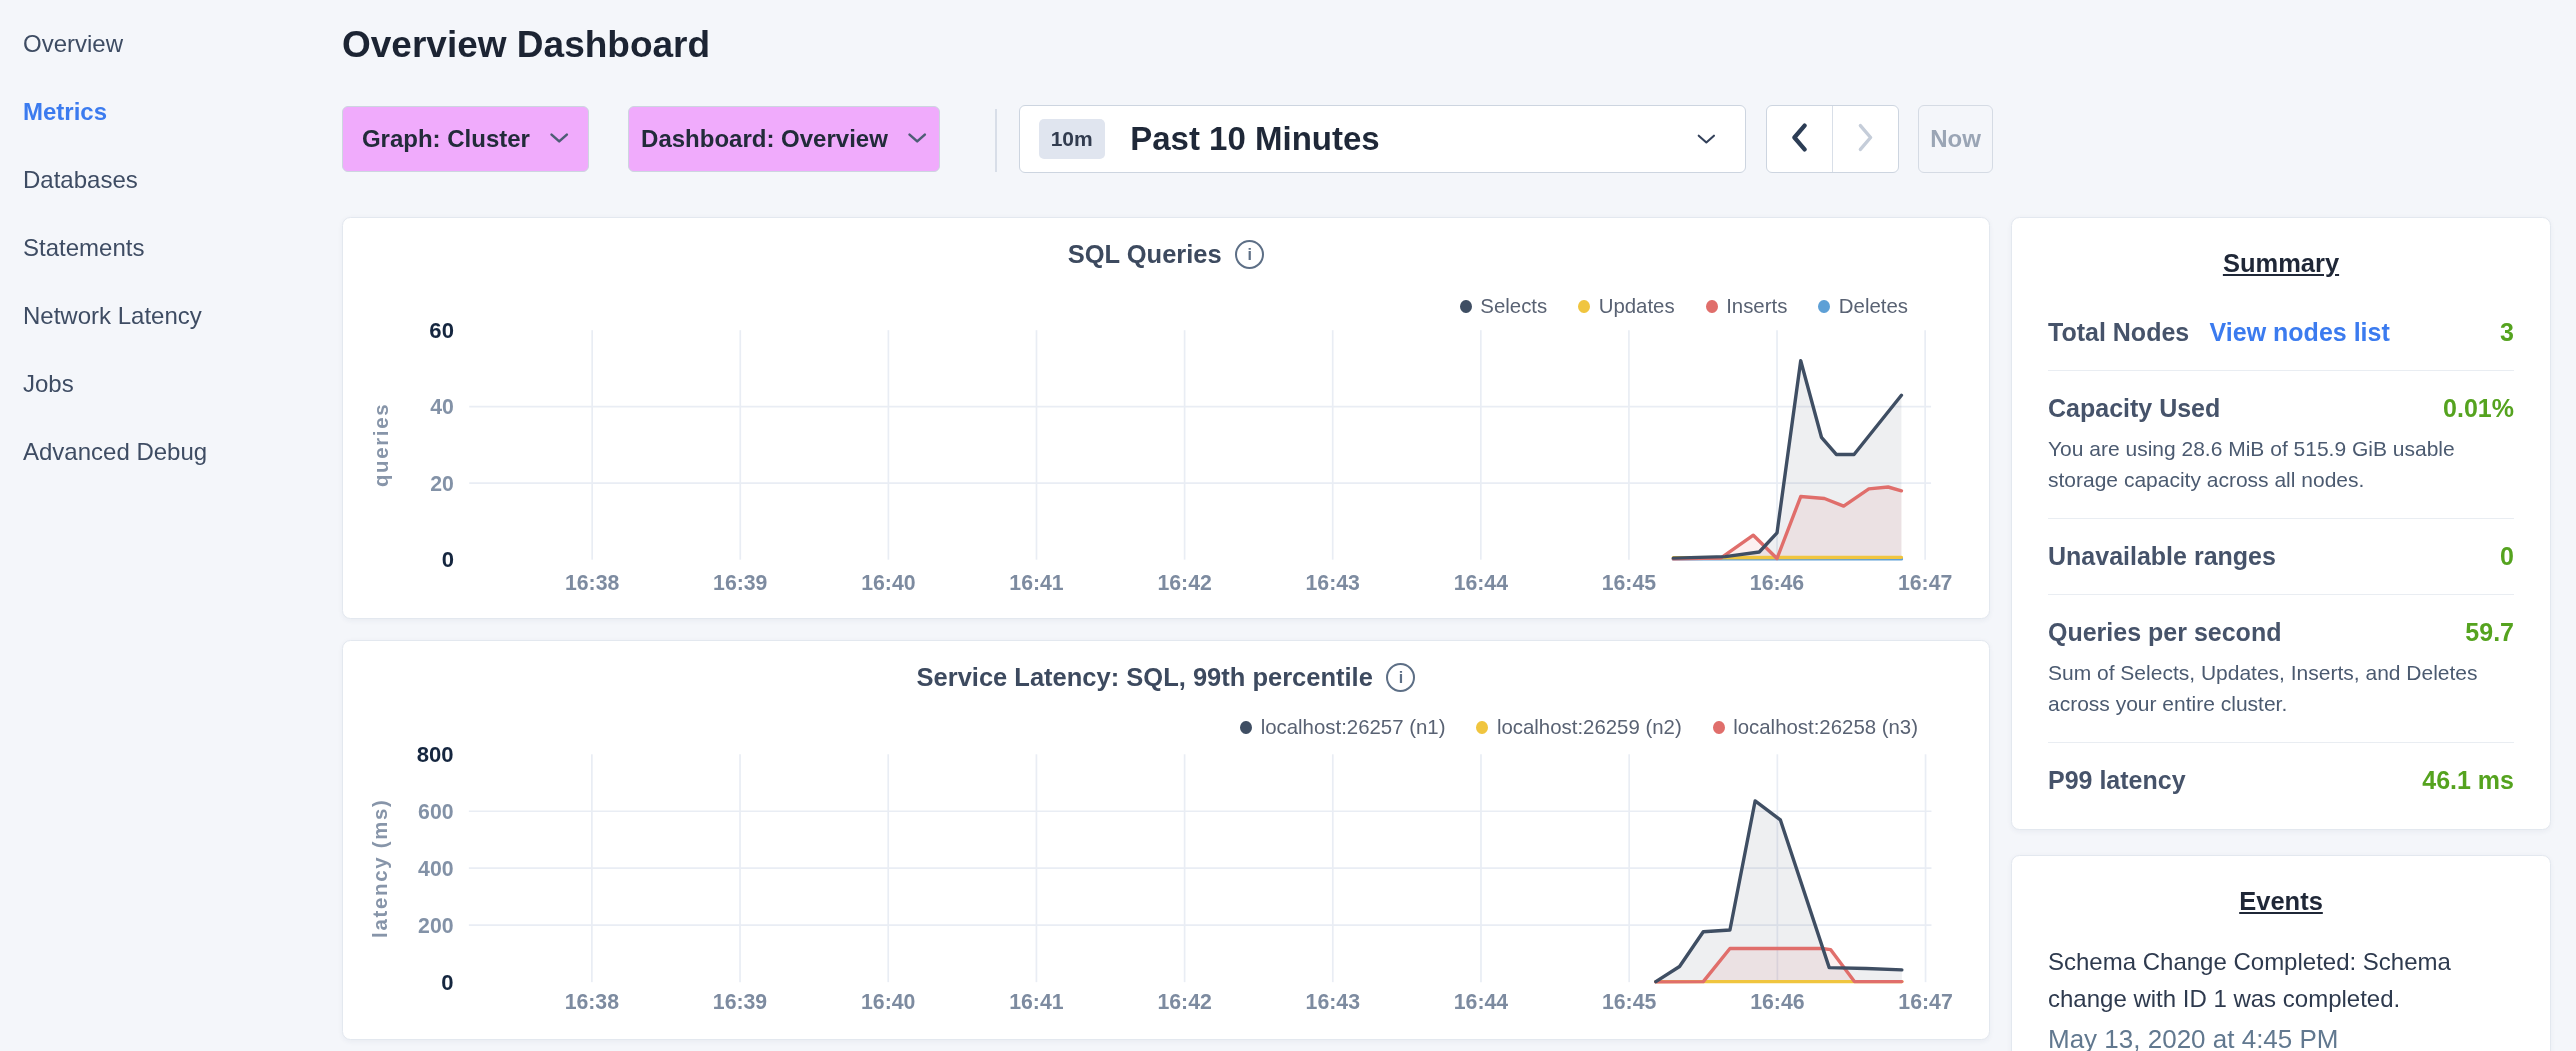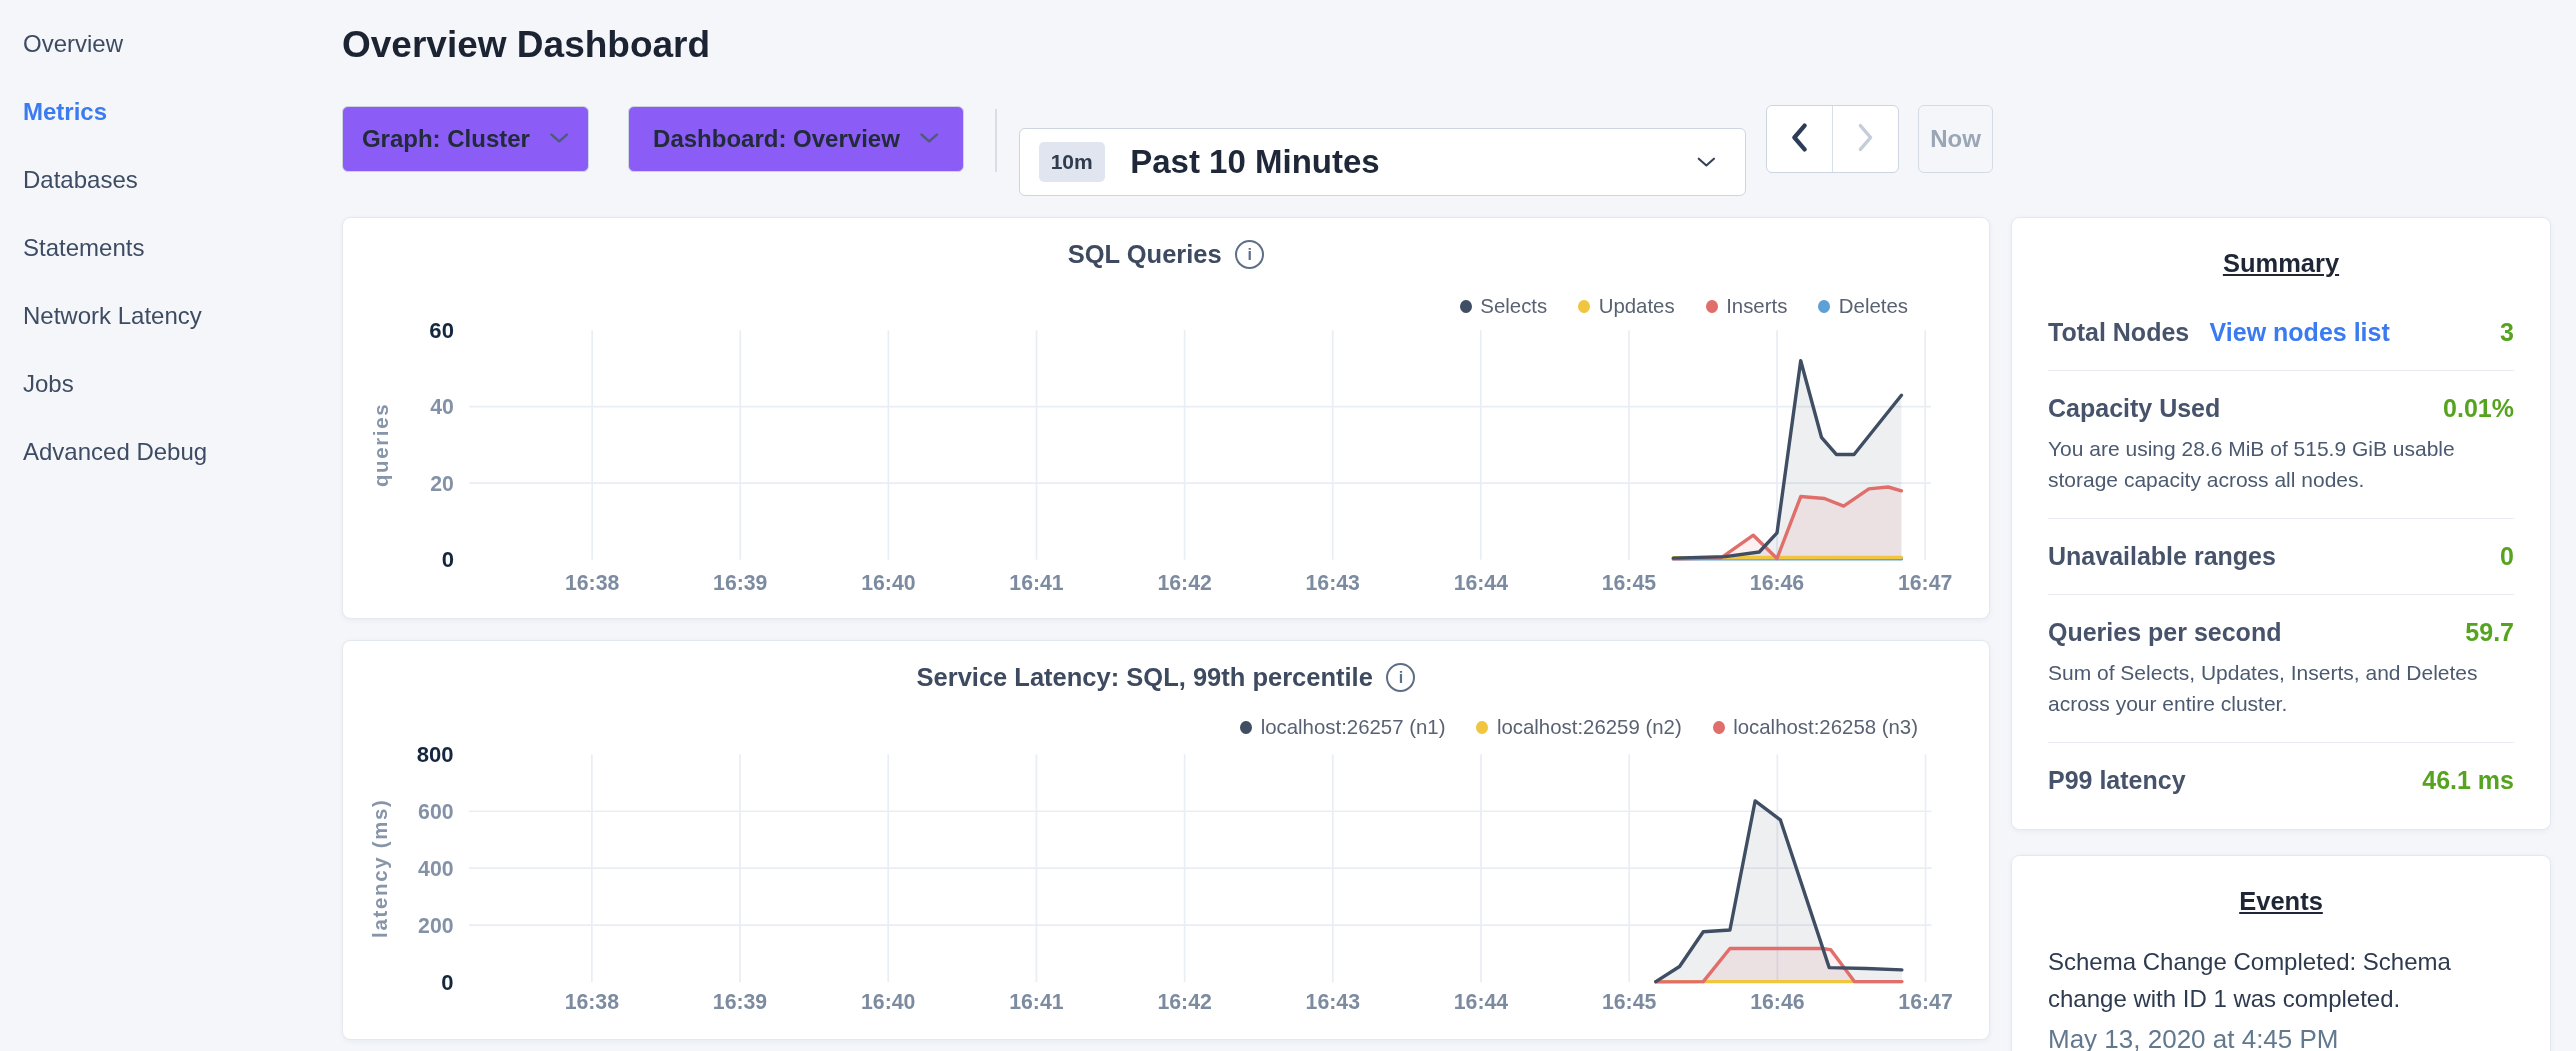--- a/index.html
+++ b/index.html
@@ -7,28 +7,28 @@
   .app{position:relative;width:2576px;height:1051px;background:#f4f6fa;overflow:hidden;
        font-family:"Liberation Sans","DejaVu Sans",sans-serif;color:#3e4c63;}
 
   
   .sidebar{position:absolute;left:0;top:0;width:340px;height:100%;padding:32px 0 0 23px;}
   .nav-item{font-size:24px;font-weight:500;color:#3e4c63;line-height:24px;margin-bottom:44px;cursor:pointer;}
   .nav-item.active{color:#3b7bef;font-weight:700;}
 
   
   .page-title{position:absolute;left:342px;top:24px;font-size:37px;font-weight:600;color:#1c2433;}
-  .btn{position:absolute;top:106px;height:66px;background:#8b5cf6;border:1.7px solid #cdd5e0;border-radius:6px;
+  .btn{position:absolute;top:106px;height:66px;background:#f0abfc;border:1.7px solid #cdd5e0;border-radius:6px;
        display:flex;align-items:center;justify-content:center;gap:18.7px;cursor:pointer;}
   .btn-label{font-size:24px;font-weight:700;color:#222b3a;}
   .dd-graph{left:342px;width:247px;}
-  .dd-dashboard{left:628px;width:336px;}
+  .dd-dashboard{left:628px;width:312px;}
   .toolbar-divider{position:absolute;left:995px;top:109px;width:1.7px;height:63px;background:#d8dee8;}
   .timebox{position:absolute;left:1019px;top:105px;width:727px;height:68px;background:#fff;
-           border:1.7px solid #cdd5e0;border-radius:6px;display:flex;align-items:center;padding:0 18.7px;cursor:pointer;margin-top:23px;}
+           border:1.7px solid #cdd5e0;border-radius:6px;display:flex;align-items:center;padding:0 18.7px;cursor:pointer;}
   .time-badge{background:#e0e5ef;border-radius:5.1px;padding:7.7px 12px;font-size:21px;font-weight:700;color:#323c4f;}
   .time-label{font-size:33px;font-weight:700;color:#1f2838;margin-left:25.5px;}
   .time-chevron{position:absolute;right:29px;top:27px;}
   .arrow-group{position:absolute;left:1766px;top:105px;width:133px;height:68px;background:#fff;
                border:1.7px solid #cdd5e0;border-radius:6px;display:flex;}
   .arrow-btn{flex:1;display:flex;align-items:center;justify-content:center;cursor:pointer;}
   .arrow-btn.prev{border-right:1.7px solid #d9dfe8;}
   .now-btn{position:absolute;left:1918px;top:105px;width:75px;height:68px;border:1.7px solid #d5dbe4;border-radius:6px;
            background:transparent;display:flex;align-items:center;justify-content:center;
            font-size:24px;font-weight:700;color:#9aa5b5;cursor:default;}

